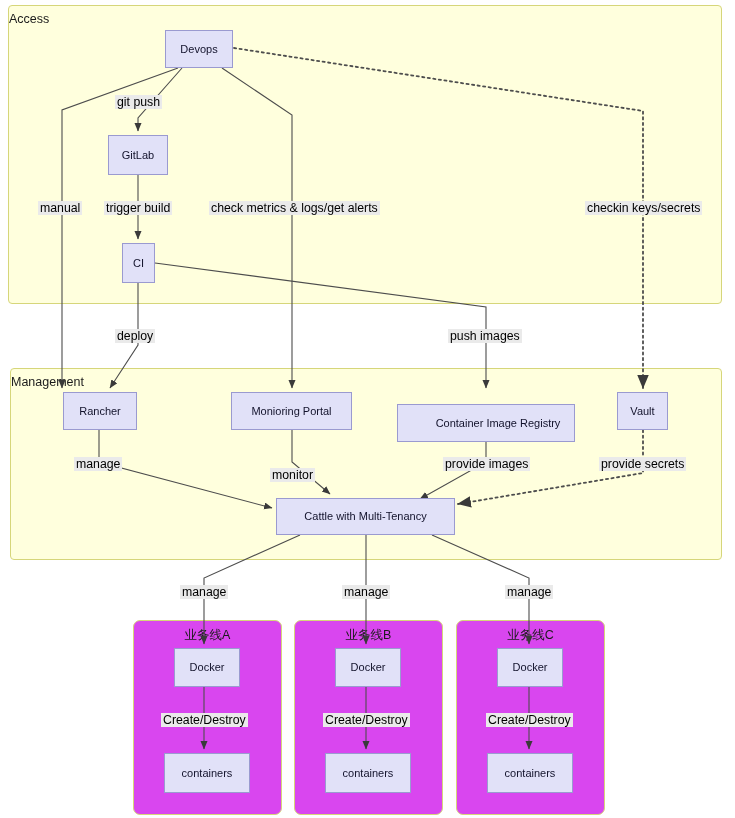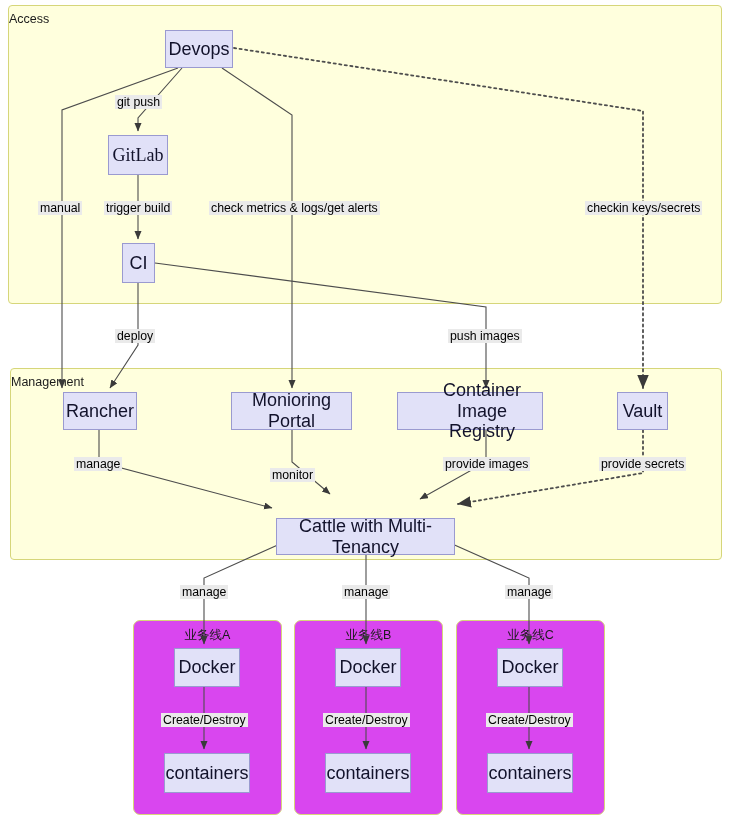--- a/index.html
+++ b/index.html
@@ -12,22 +12,22 @@
   .panel{position:absolute;background:#FFFFDD;border:1px solid #D6D67A;border-radius:4px;
          box-sizing:border-box;}
   .panel-title{position:absolute;top:6px;left:0;width:100%;text-align:left;
                font-size:12.5px;color:#1b1b1b;}
   .group{position:absolute;background:#d946ef;border:1px solid #D6D67A;border-radius:7px;
          box-sizing:border-box;}
   .group-title{position:absolute;top:6px;left:0;width:100%;text-align:center;
                font-size:12.5px;color:#1b1b1b;}
 
   .node{position:absolute;background:#E1E1F8;border:1px solid #9A9AD0;box-sizing:border-box;
-        display:flex;align-items:center;justify-content:center;text-align:center;
-        font-size:18px;color:#12122b;line-height:1.15;}
+        display:flex;align-items:center;justify-content:center;
+        font-size:11px;color:#12122b;line-height:1.15;}
 
   .elabel{position:absolute;background:#EAEAEA;color:#000000;font-size:12.3px;
           line-height:14px;padding:0 2px;white-space:nowrap;}
 </style>
 </head>
 <body>
 
 <div id="stage">
 
   <div class="panel" style="left:8px;top:5px;width:714px;height:299px;">
@@ -69,29 +69,29 @@
         <path d="M 300 535 L 204 578 L 204 644"></path>
         <path d="M 366 535 L 366 644"></path>
         <path d="M 432 535 L 529 578 L 529 644"></path>
         <path d="M 204 687 L 204 749"></path>
         <path d="M 366 687 L 366 749"></path>
         <path d="M 529 687 L 529 749"></path>
       </g>
   </svg>
 
   <div class="node" style="left:165px;top:30px;width:68px;height:38px;">Devops</div>
-  <div class="node" style="left:108px;top:135px;width:60px;height:40px;font-family:Liberation Serif, serif;">GitLab</div>
+  <div class="node" style="left:108px;top:135px;width:60px;height:40px;">GitLab</div>
   <div class="node" style="left:122px;top:243px;width:33px;height:40px;">CI</div>
 
   <div class="node" style="left:63px;top:392px;width:74px;height:38px;">Rancher</div>
   <div class="node" style="left:231px;top:392px;width:121px;height:38px;">Monioring Portal</div>
-  <div class="node" style="left:397px;top:392px;width:146px;height:38px;padding-left:24px;">Container Image Registry</div>
+  <div class="node" style="left:397px;top:404px;width:178px;height:38px;padding-left:24px;">Container Image Registry</div>
   <div class="node" style="left:617px;top:392px;width:51px;height:38px;">Vault</div>
 
-  <div class="node" style="left:276px;top:518px;width:179px;height:37px;">Cattle with Multi-Tenancy</div>
+  <div class="node" style="left:276px;top:498px;width:179px;height:37px;">Cattle with Multi-Tenancy</div>
 
   <div class="node" style="left:174px;top:648px;width:66px;height:39px;">Docker</div>
   <div class="node" style="left:164px;top:753px;width:86px;height:40px;">containers</div>
   <div class="node" style="left:335px;top:648px;width:66px;height:39px;">Docker</div>
   <div class="node" style="left:325px;top:753px;width:86px;height:40px;">containers</div>
   <div class="node" style="left:497px;top:648px;width:66px;height:39px;">Docker</div>
   <div class="node" style="left:487px;top:753px;width:86px;height:40px;">containers</div>
 
   <div id="edge-labels">
       <div class="elabel" style="left: 115px; top: 95px;">git push</div>

